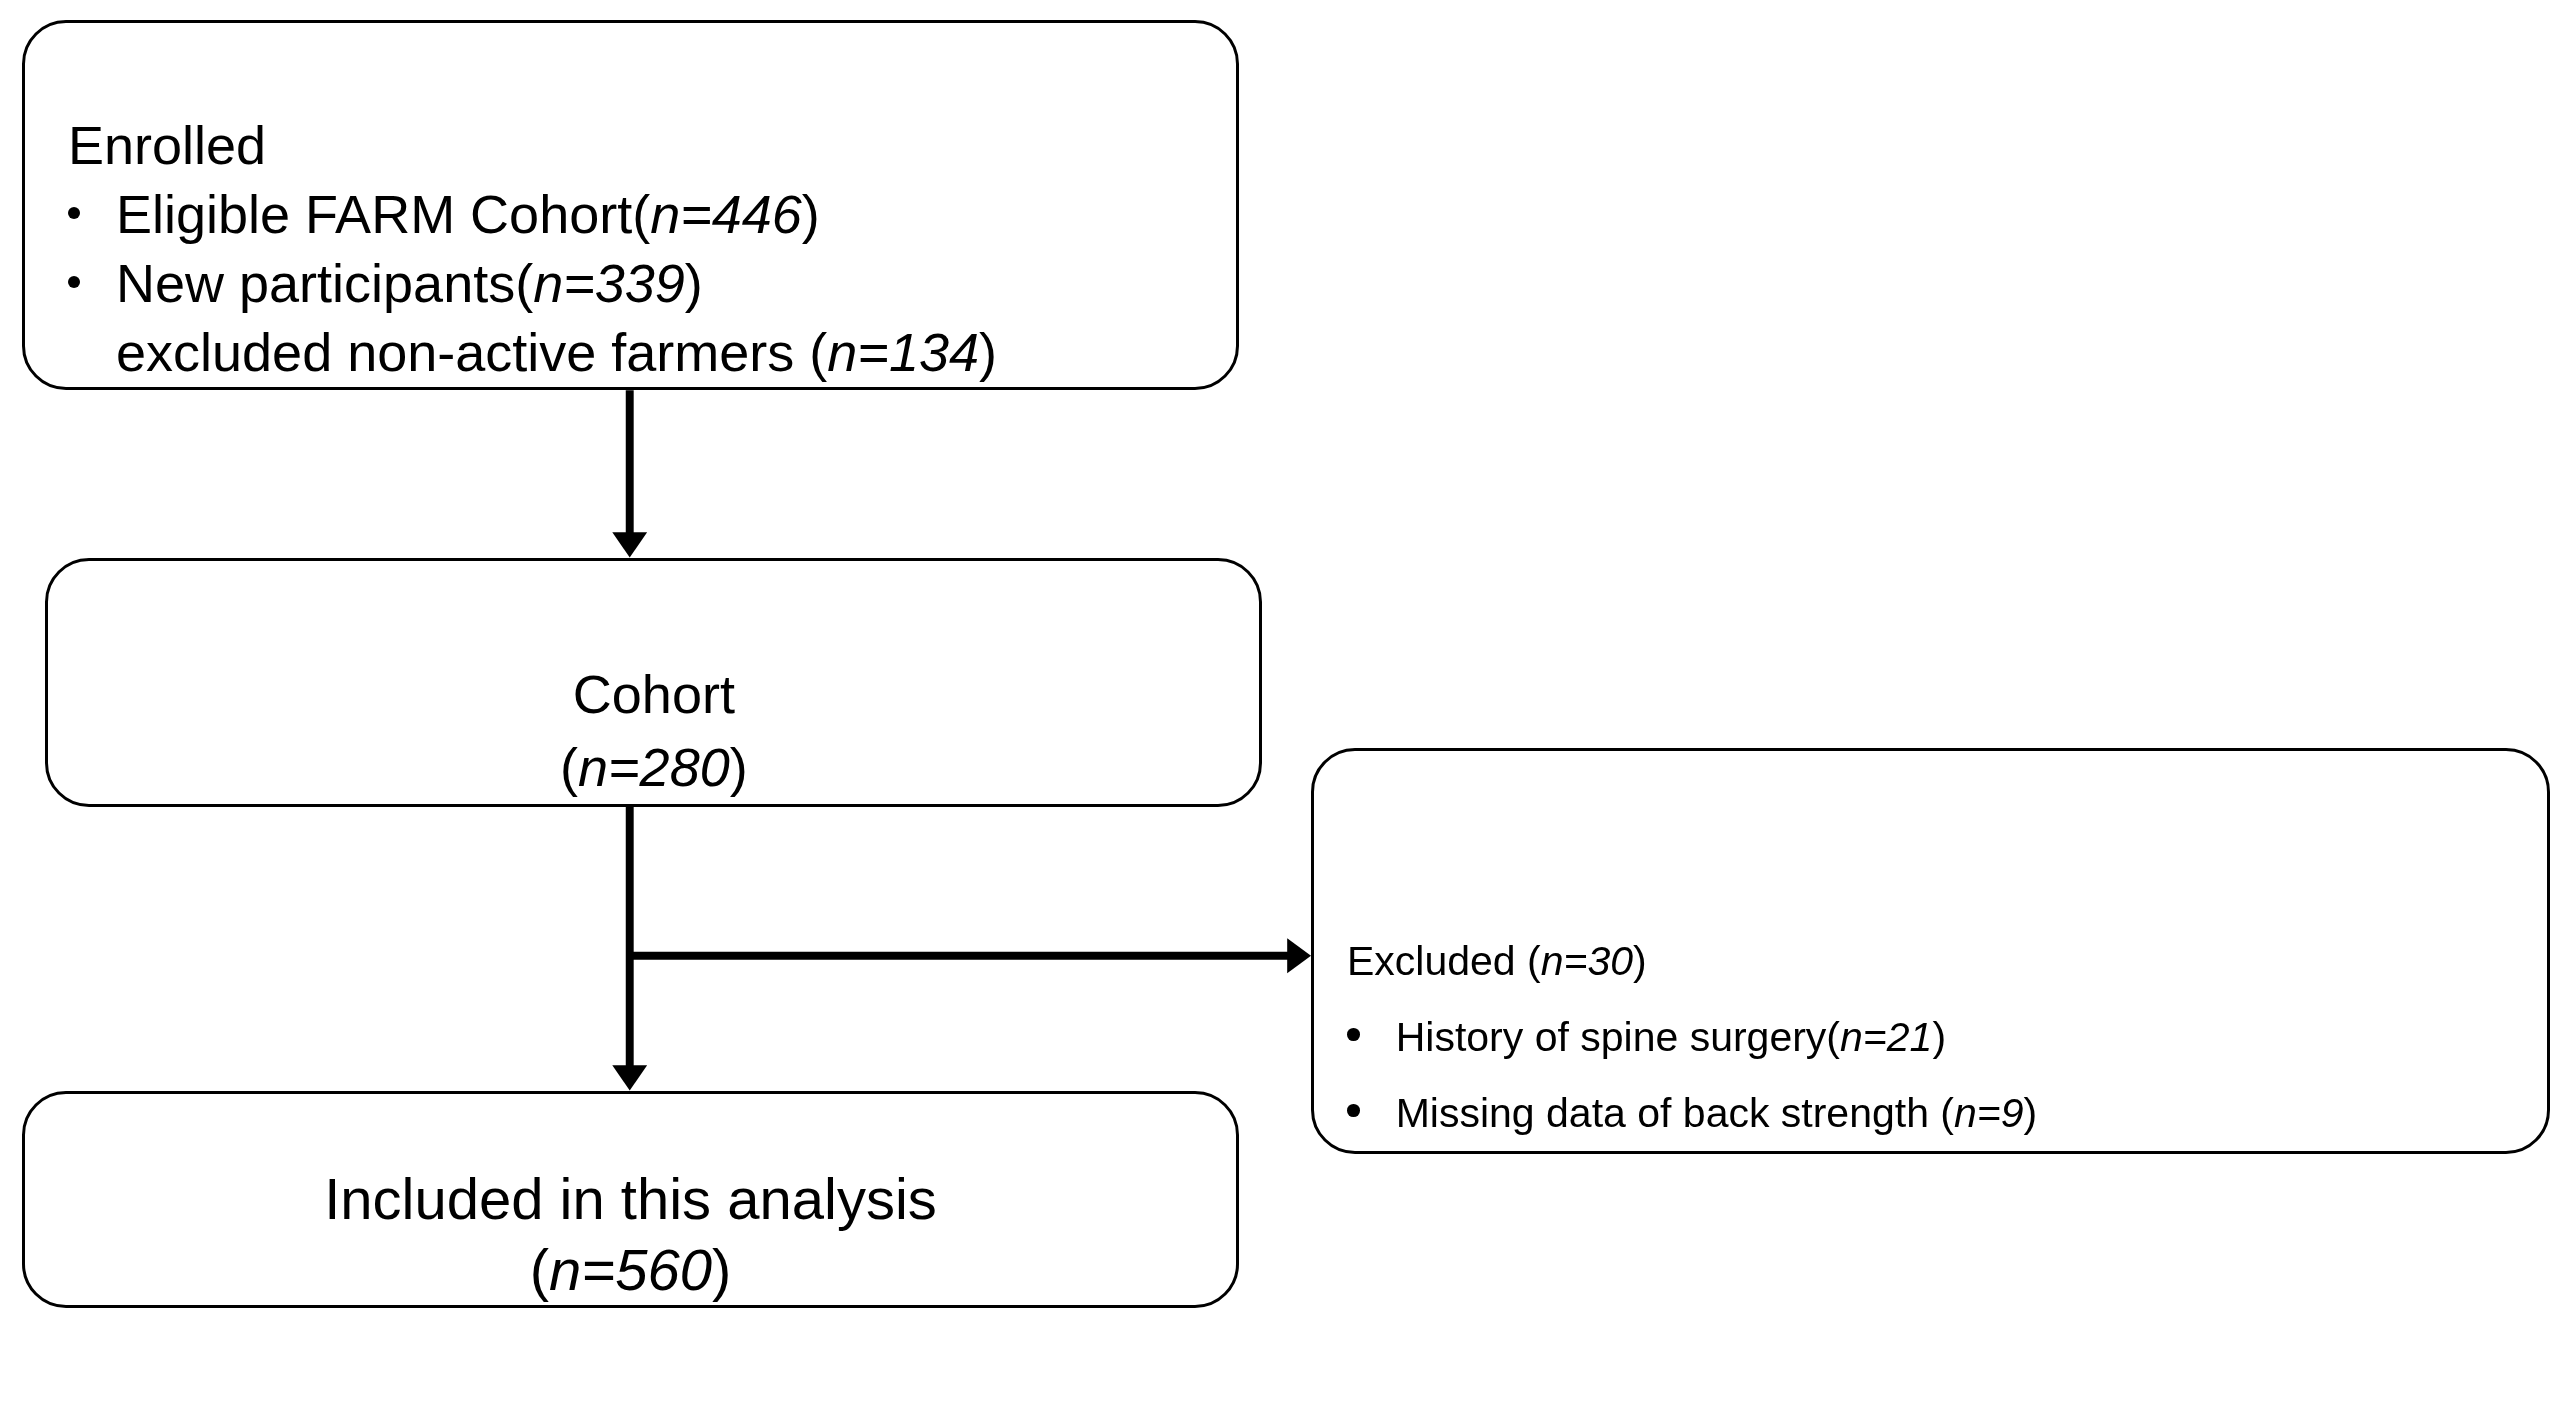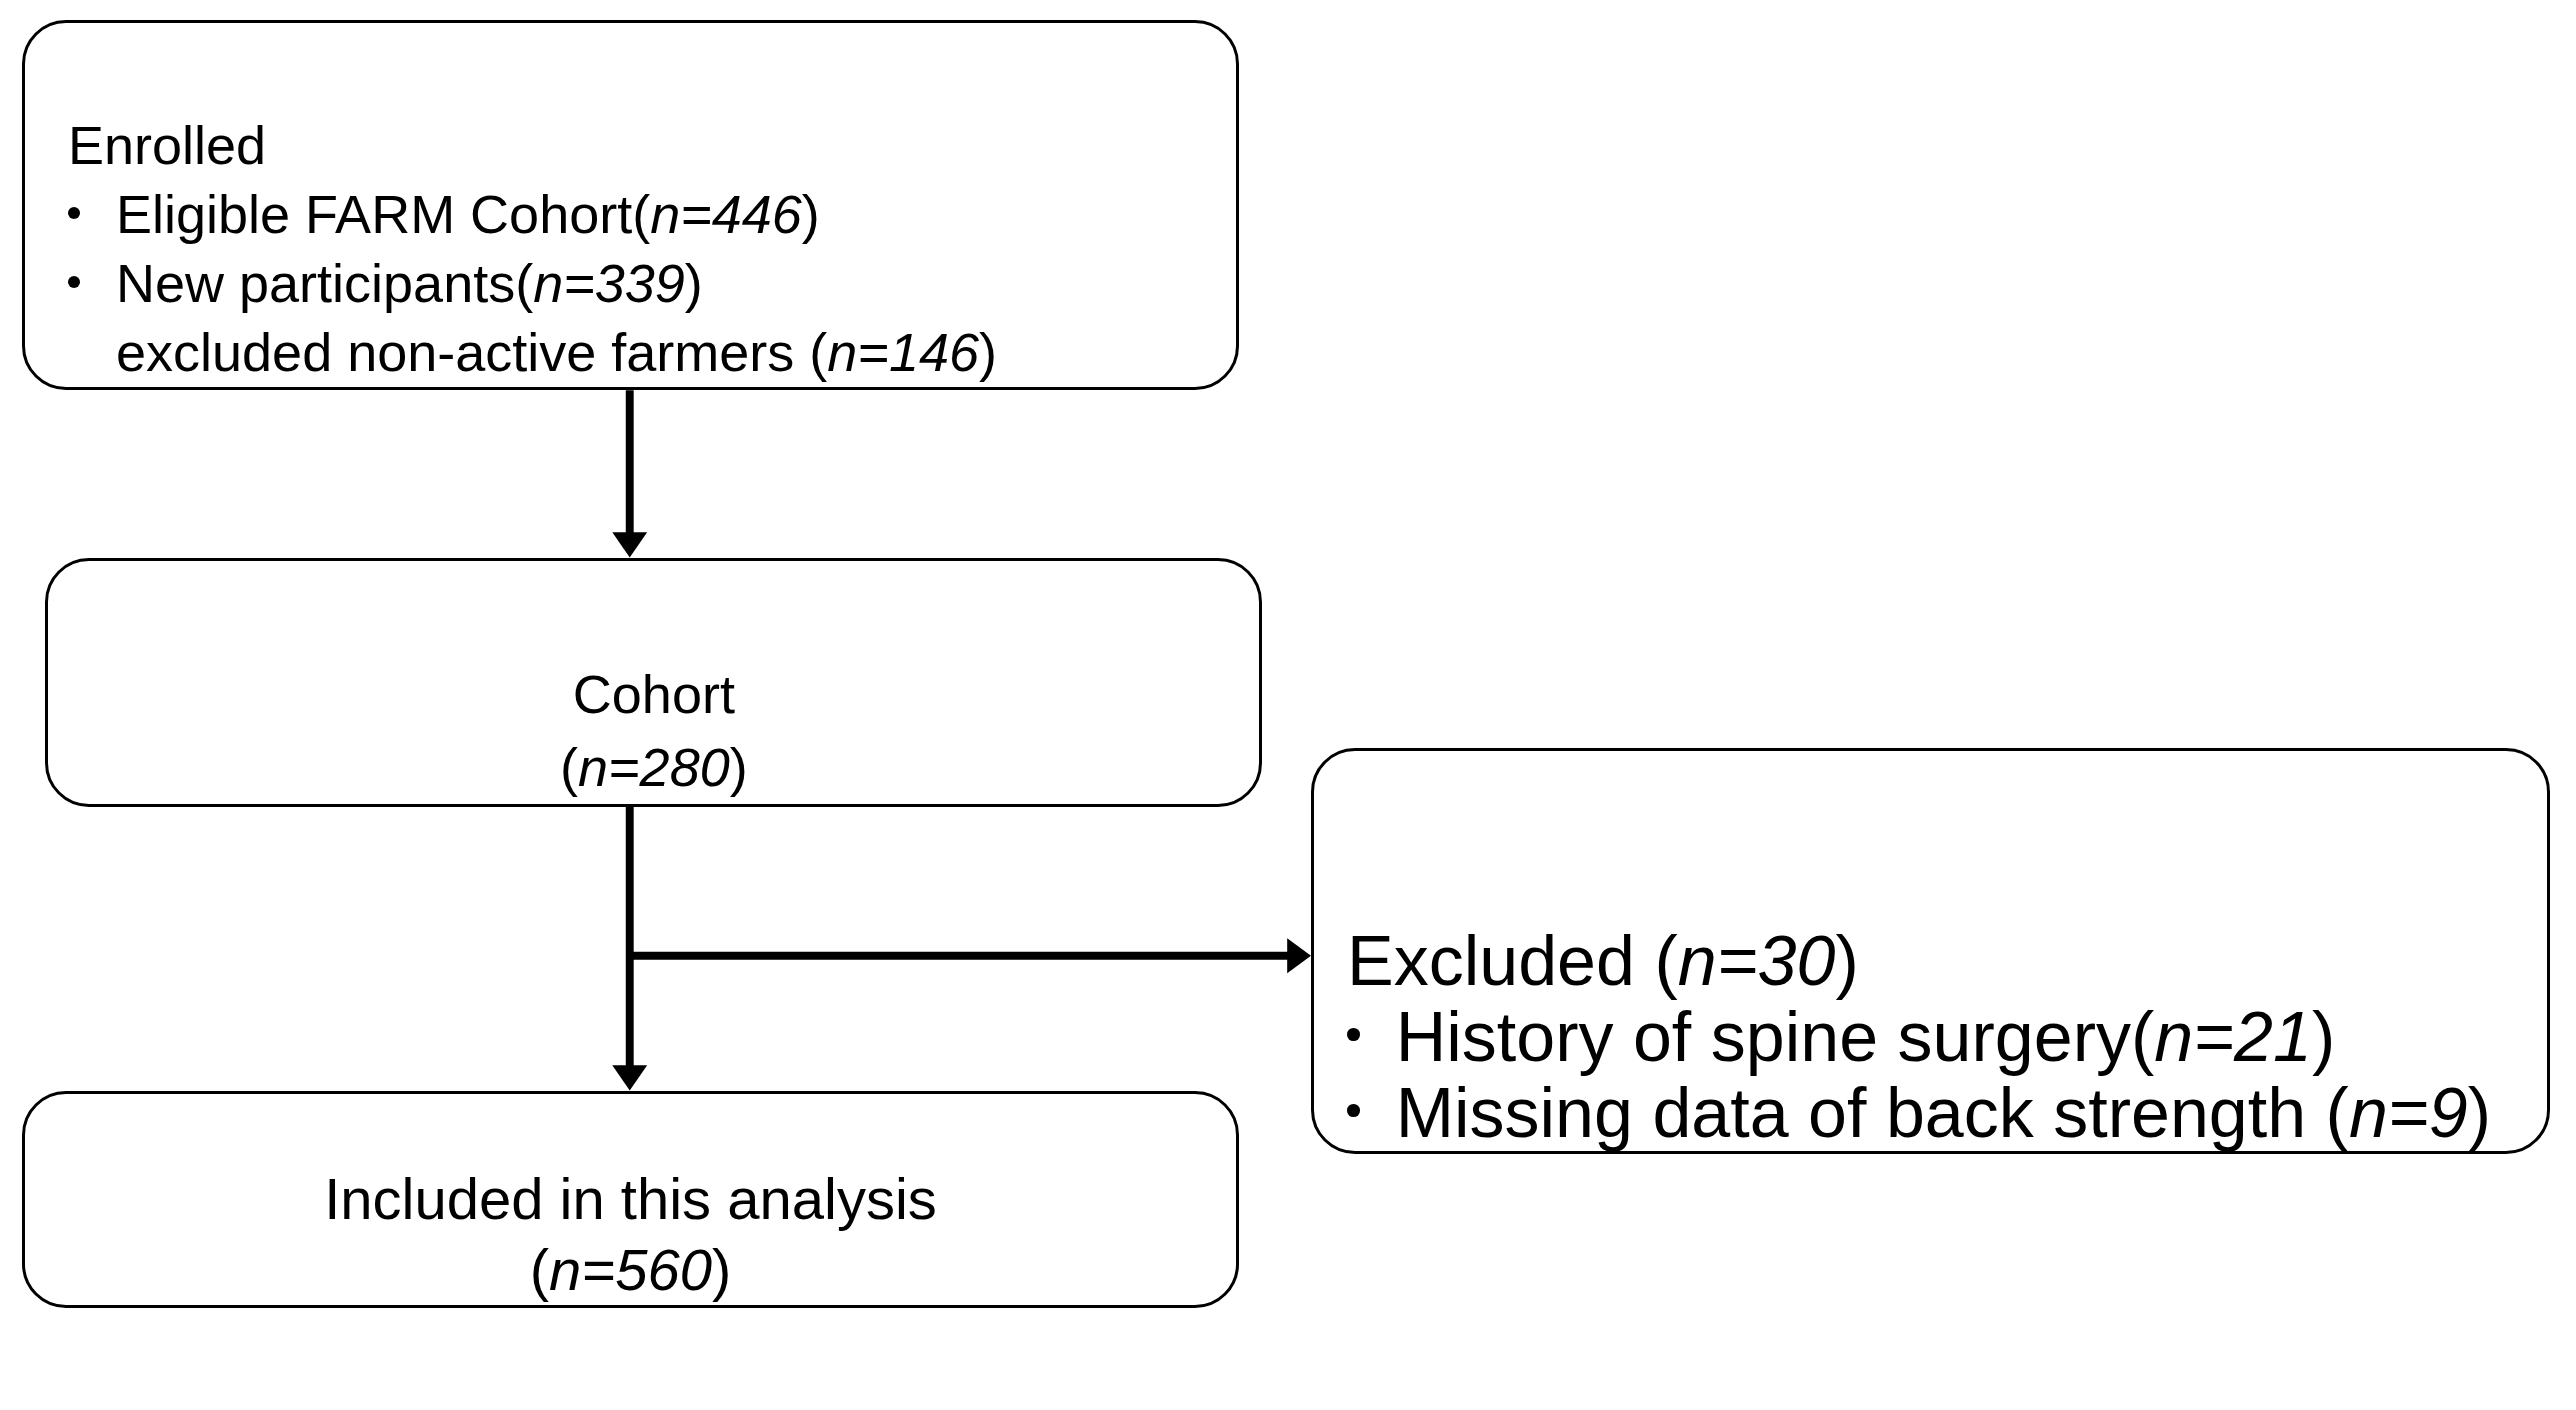--- a/index.html
+++ b/index.html
@@ -36,21 +36,21 @@
     align-items: flex-start;
   }
   #box-cohort {
     left: 21.4px; top: 558px; width: 1217px; height: 249px;
     font-size: 54px; line-height: 73px;
     align-items: center; text-align: center; margin-left: 24px;
   }
   #box-excluded {
     left: 1311px; top: 748px; width: 1239px; height: 406px;
     padding-left: 33px;
-    font-size: 70px; line-height: 76px;
+    font-size: 41px; line-height: 76px;
     align-items: flex-start;
   }
   #box-included {
     left: 22px; top: 1091px; width: 1217px; height: 217px;
     font-size: 58px; line-height: 71px;
     align-items: center; text-align: center;
   }
   .line, .bullet-row { white-space: nowrap; }
   .bullet-row { display: flex; align-items: flex-start; }
   .dot {
@@ -91,21 +91,21 @@
     <div class="bullet-row">
       <span class="dot"></span>
       <span class="bullet-text"><span>Eligible FARM Cohort(</span><span class="n">n=446</span><span>)</span></span>
     </div>
     <div class="bullet-row">
       <span class="dot"></span>
       <span class="bullet-text"><span>New participants(</span><span class="n">n=339</span><span>)</span></span>
     </div>
     <div class="bullet-row">
       <span class="dot hidden"></span>
-      <span class="bullet-text"><span>excluded non-active farmers (</span><span class="n">n=146</span><span>)</span></span>
+      <span class="bullet-text"><span>excluded non-active farmers (</span><span class="n">n=134</span><span>)</span></span>
     </div>
   </div>
 
   <div class="box" id="box-cohort">
     <div class="line">Cohort</div>
     <div class="line"><span>(</span><span class="n">n=280</span><span>)</span></div>
   </div>
 
   <div class="box" id="box-excluded">
     <div class="line"><span>Excluded (</span><span class="n">n=30</span><span>)</span></div>

